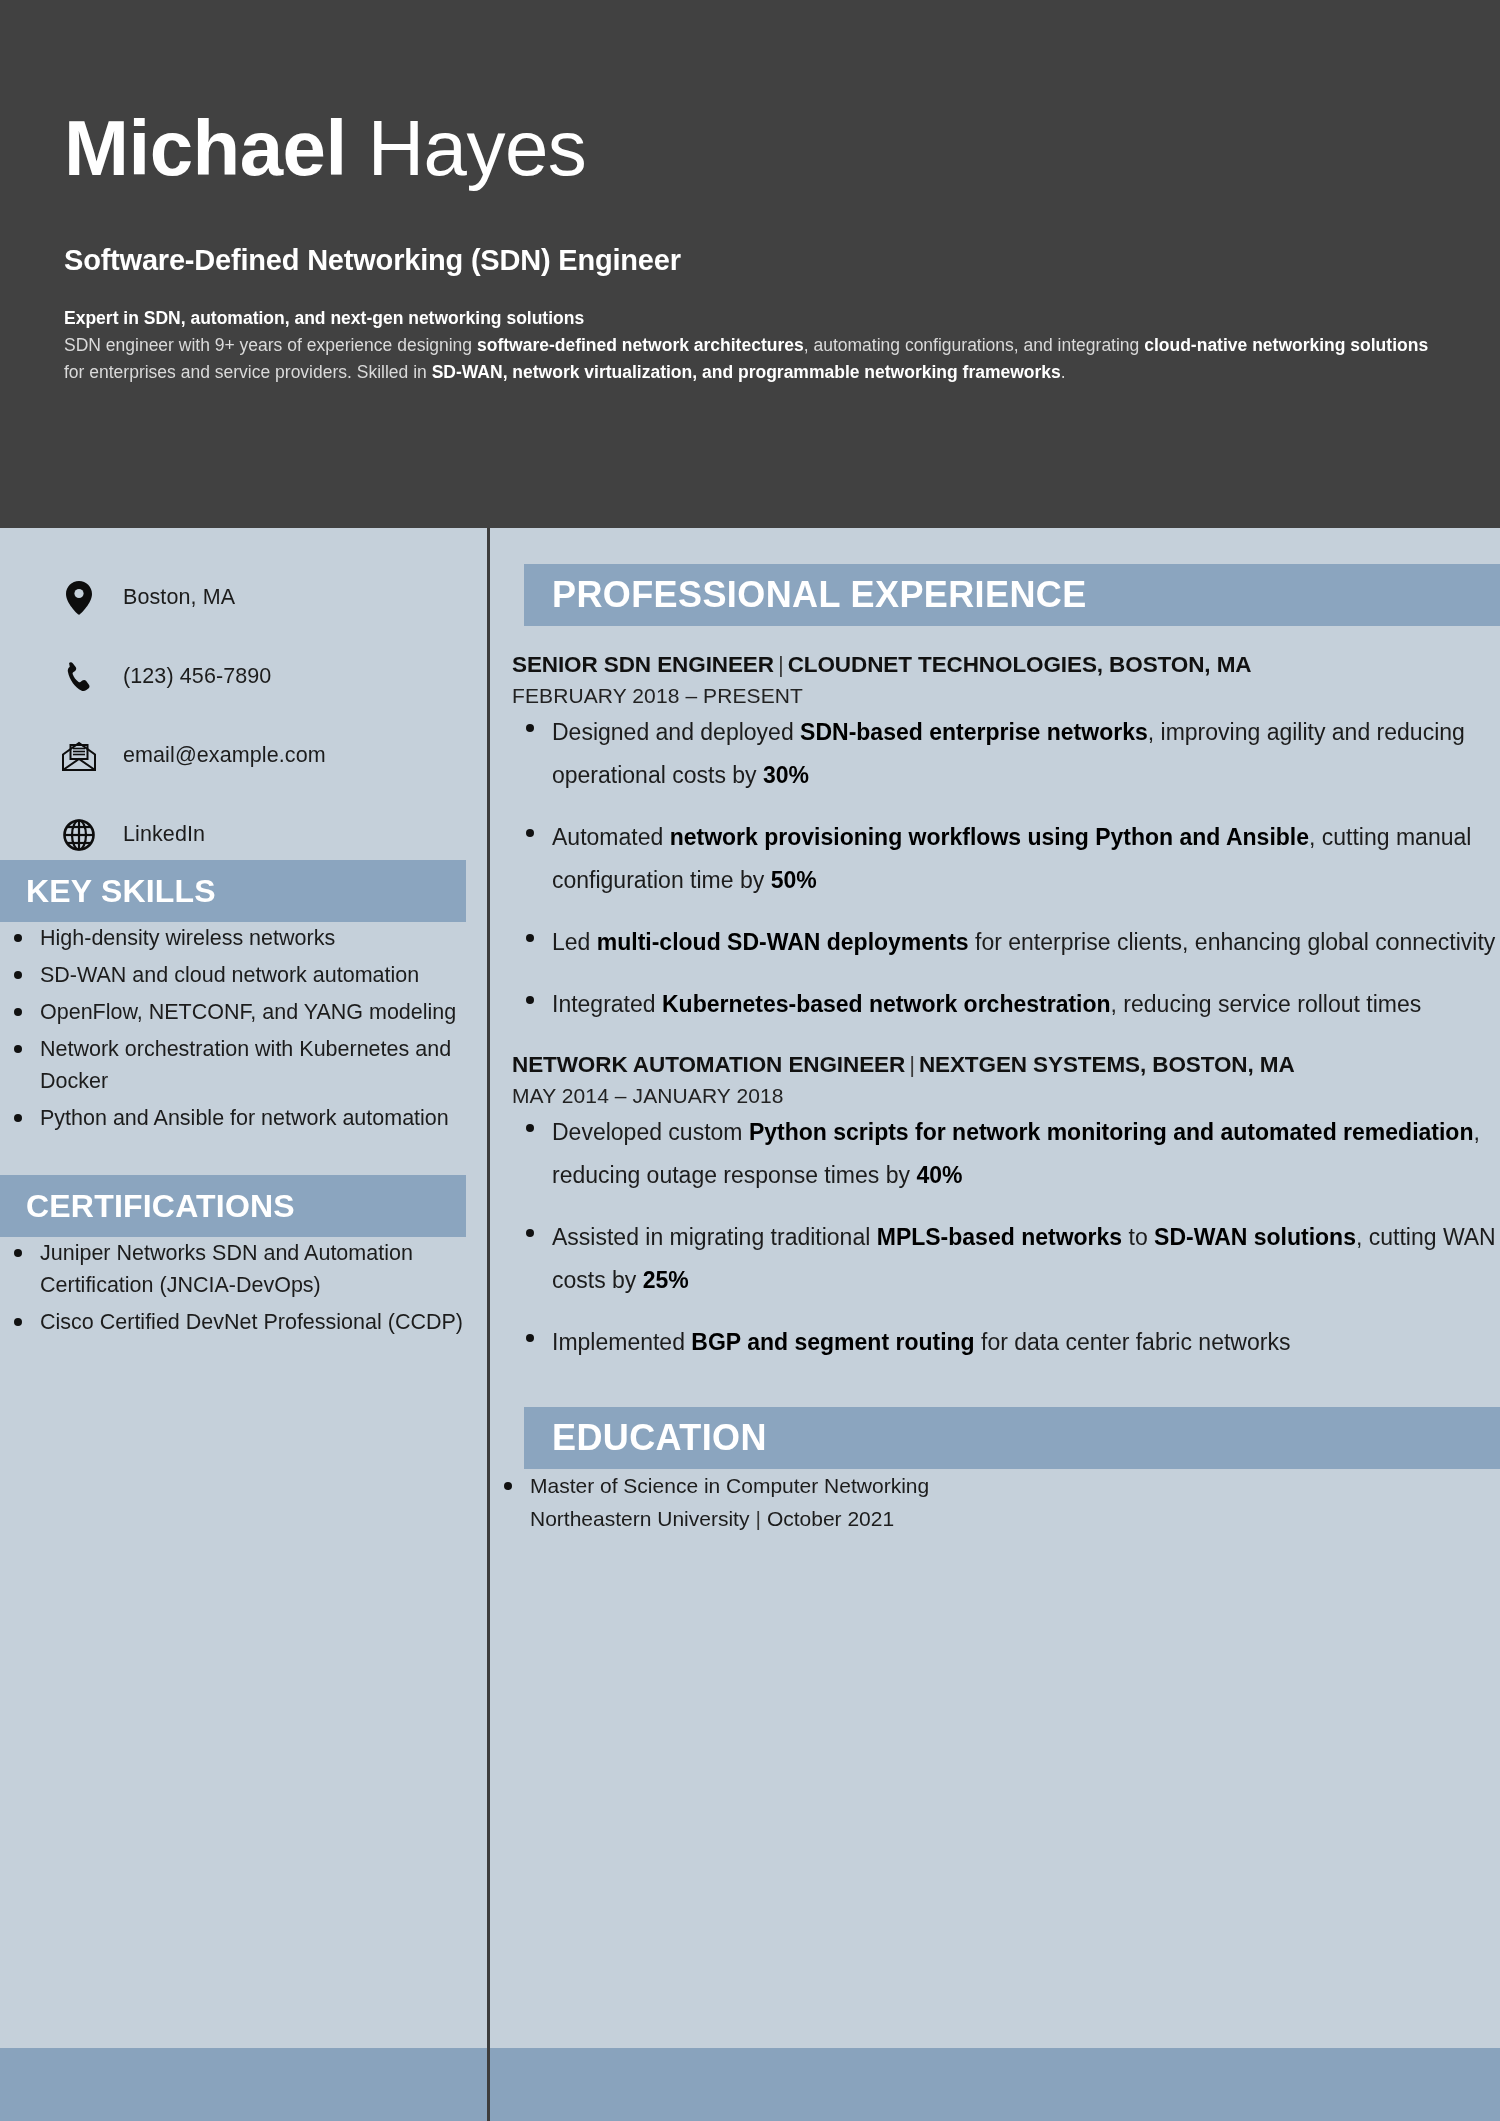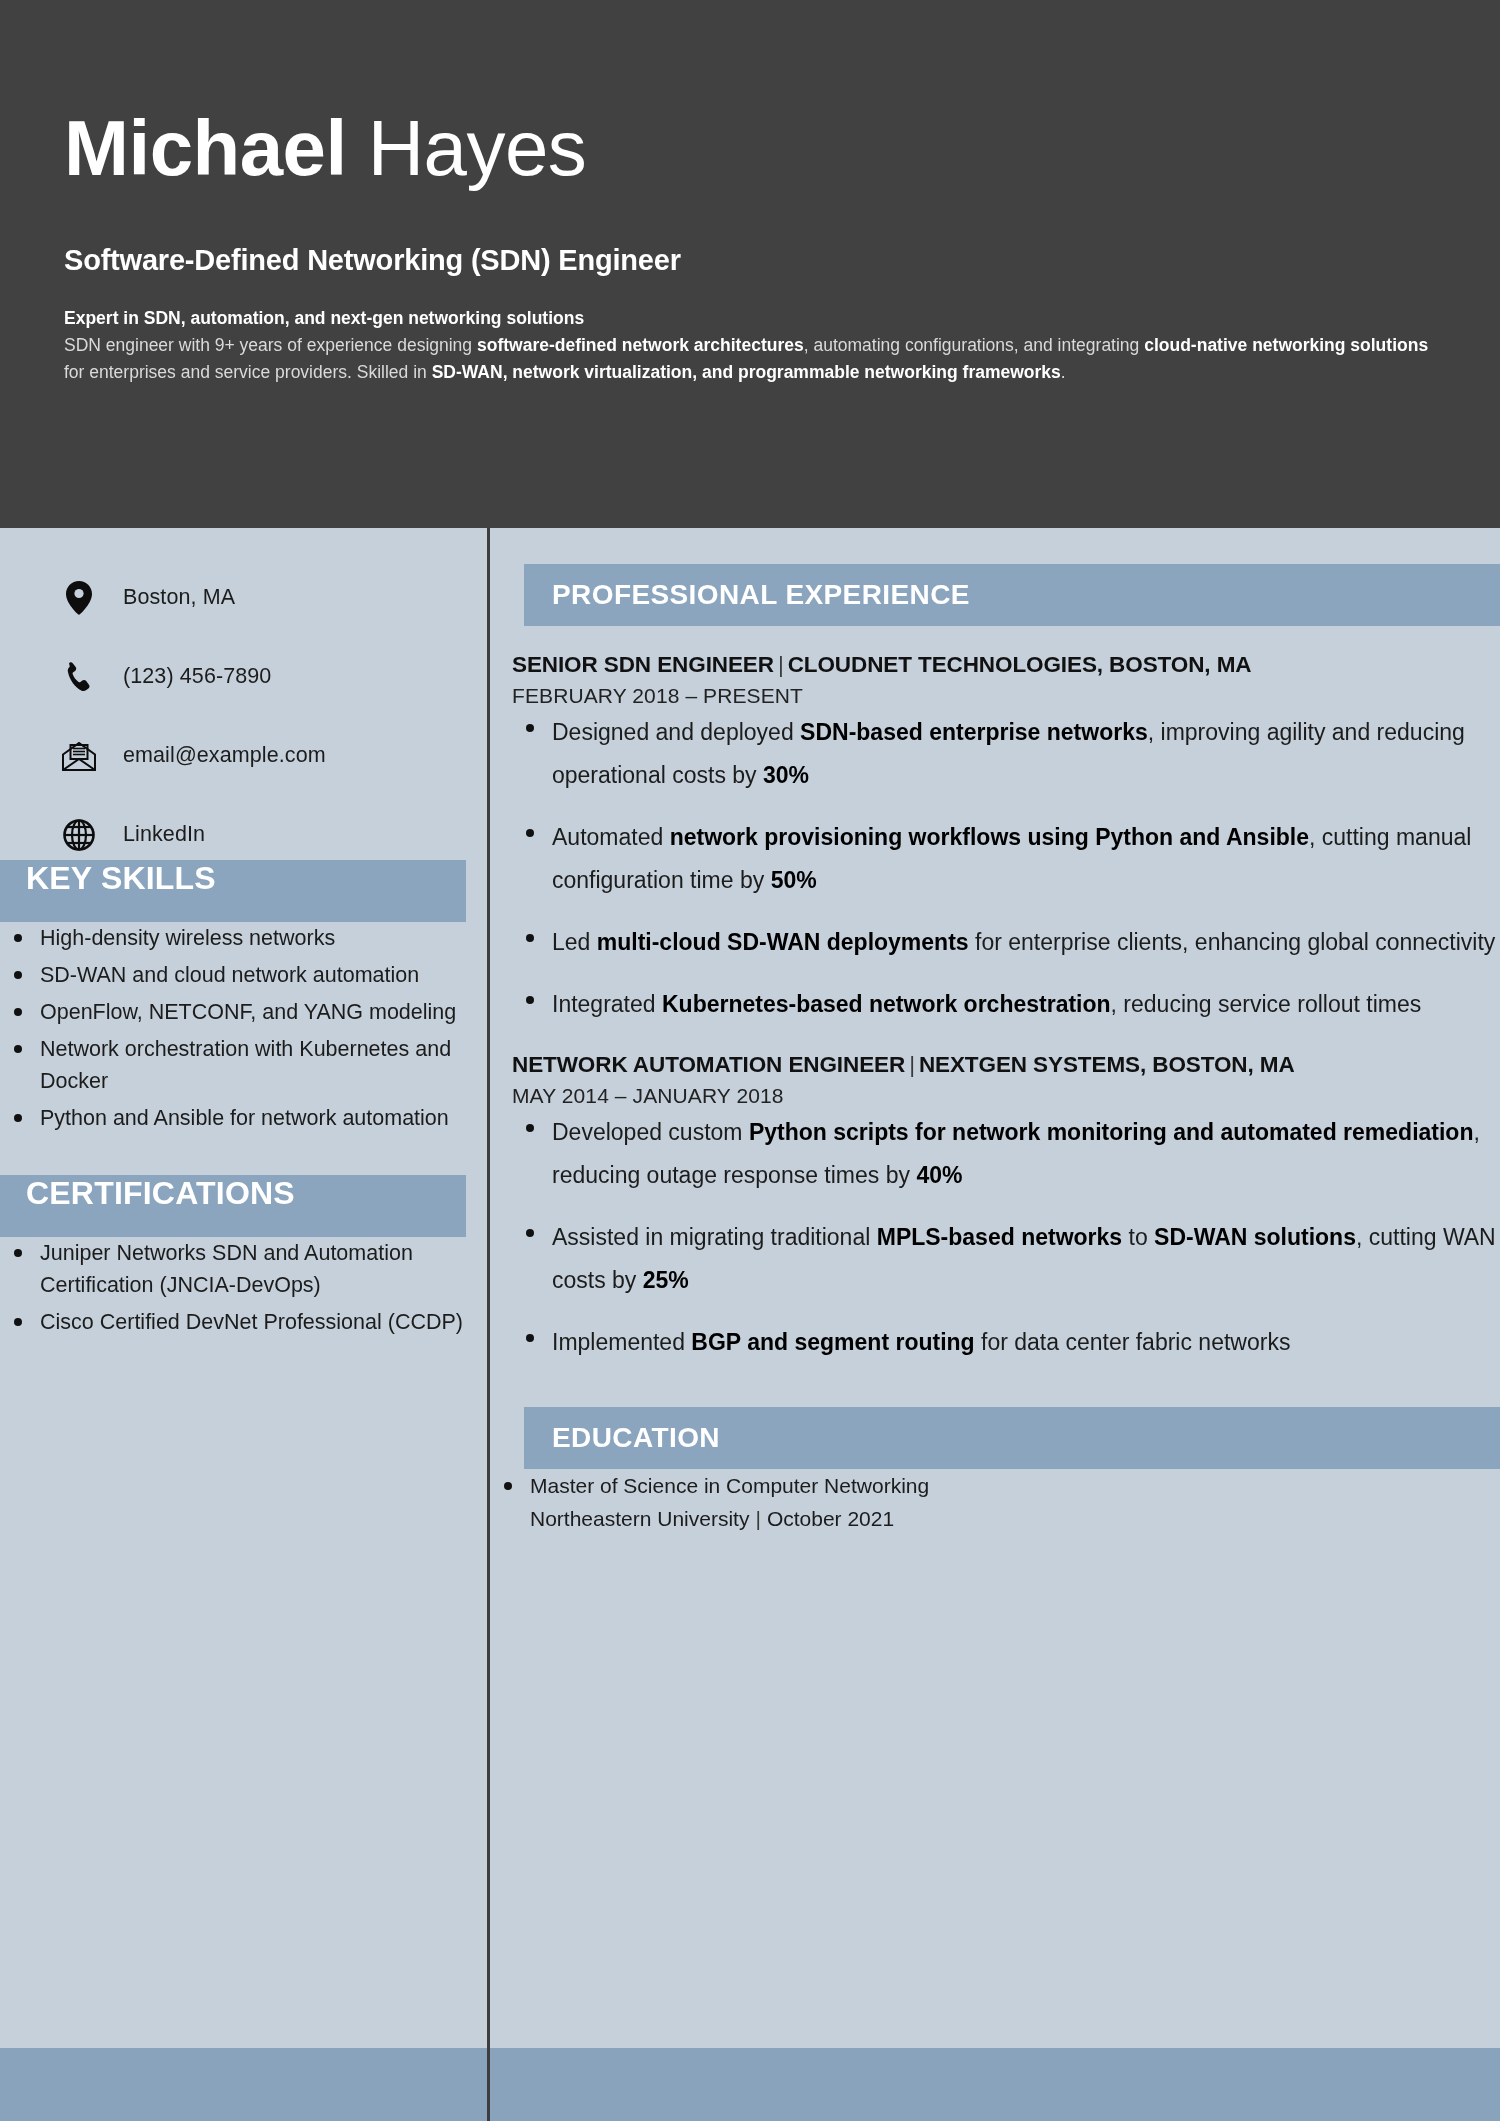--- a/index.html
+++ b/index.html
@@ -145,40 +145,41 @@
     letter-spacing: 0.1px;
   }
 
   
   .sec-head-left {
     position: relative;
     width: 466px;
     height: 62px;
     background: #8ba5bf;
     display: flex;
+    align-items: center;
   }
   .sec-head-left span {
     color: #ffffff;
     font-size: 32px;
     font-weight: 700;
     letter-spacing: 0.2px;
     padding-left: 26px;
   }
   .sec-head-right {
     position: relative;
     margin-left: 34px;
     width: 976px;
     height: 62px;
     background: #8ba5bf;
     display: flex;
     align-items: center;
   }
   .sec-head-right span {
     color: #ffffff;
-    font-size: 28px;
+    font-size: 36px;
     font-weight: 700;
     letter-spacing: 0.4px;
     padding-left: 28px;
   }
 
   
   ul.bullets {
     list-style: none;
     margin: 0;
     padding: 0;

